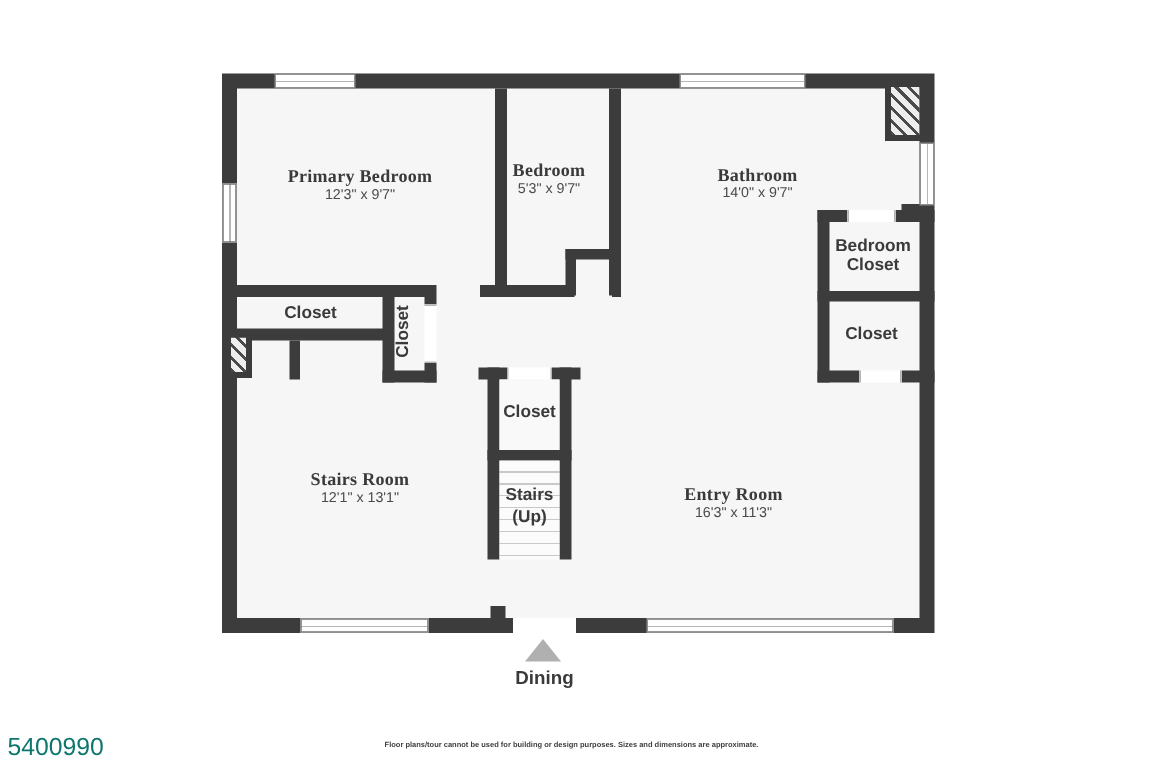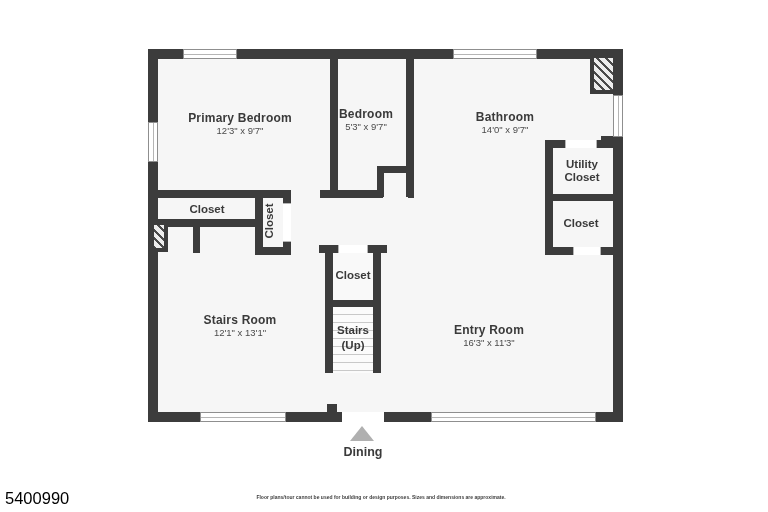--- a/index.html
+++ b/index.html
@@ -22,32 +22,32 @@
   .gap{position:absolute;background:#ffffff;}
   
   .hatch{position:absolute;box-sizing:border-box;border:4px solid #3c3c3c;
          background:repeating-linear-gradient(45deg,#4a4a4a 0 2px,#ededed 2px 6px);}
   
   .stair-treads{position:absolute;background:repeating-linear-gradient(to bottom,#fbfbfb 0 7px,#c9c9c9 7px 8px);}
   .stair-closet-floor{position:absolute;background:#f9f9f9;}
   
   .lbl{position:absolute;transform:translate(-50%,-50%);white-space:nowrap;
        text-align:center;color:#3a3a3a;}
-  .room-name{font-weight:700;font-size:12px;line-height:13px;letter-spacing:.2px;}
+  .room-name{font-weight:700;font-size:12px;line-height:13px;letter-spacing:.2px;font-family:Liberation Serif, serif;}
   .room-dims{font-weight:400;font-size:9.5px;line-height:12px;color:#4a4a4a;}
   .closet-name{font-weight:700;font-size:11.5px;}
   .lbl-wrap{white-space:normal;width:52px;line-height:13px;}
   .rot{transform:translate(-50%,-50%) rotate(-90deg);}
   
   .entry-arrow{position:absolute;width:0;height:0;
                border-left:12px solid transparent;border-right:12px solid transparent;
                border-bottom:15px solid #b0b0b0;}
   .entry-lbl{font-weight:700;font-size:12.5px;color:#3a3a3a;}
   
-  .listing-id{position:absolute;left:5px;top:489px;font-size:16.5px;color:#000000;}
+  .listing-id{position:absolute;left:5px;top:489px;font-size:16.5px;color:#0f766e;}
   .disclaimer{position:absolute;left:381px;top:494px;transform:translateX(-50%);
               font-size:5px;font-weight:700;color:#3e3e3e;white-space:nowrap;}
 </style>
 </head>
 <body>
 
 <div id="canvas">
 
   <div class="plan-outline"></div>
 
@@ -121,21 +121,21 @@
     <div class="room-name">Stairs Room</div>
     <div class="room-dims">12'1" x 13'1"</div>
   </div>
   <div class="lbl" style="left:489px;top:336px;">
     <div class="room-name">Entry Room</div>
     <div class="room-dims">16'3" x 11'3"</div>
   </div>
 
   <div class="lbl closet-name" style="left:207px;top:209px;">Closet</div>
   <div class="lbl closet-name rot" style="left:269px;top:221px;">Closet</div>
-  <div class="lbl closet-name lbl-wrap" style="left:582px;top:171px;">Utility Closet</div>
+  <div class="lbl closet-name lbl-wrap" style="left:582px;top:171px;">Bedroom Closet</div>
   <div class="lbl closet-name" style="left:581px;top:223px;">Closet</div>
   <div class="lbl closet-name" style="left:353px;top:275px;">Closet</div>
   <div class="lbl closet-name" style="left:353px;top:330px;">Stairs</div>
   <div class="lbl closet-name" style="left:353px;top:345px;">(Up)</div>
 
   <div class="entry-arrow" style="left:350px;top:426px;"></div>
   <div class="lbl entry-lbl" style="left:363px;top:452px;">Dining</div>
 
   <div class="listing-id">5400990</div>
   <div class="disclaimer">Floor plans/tour cannot be used for building or design purposes. Sizes and dimensions are approximate.</div>

